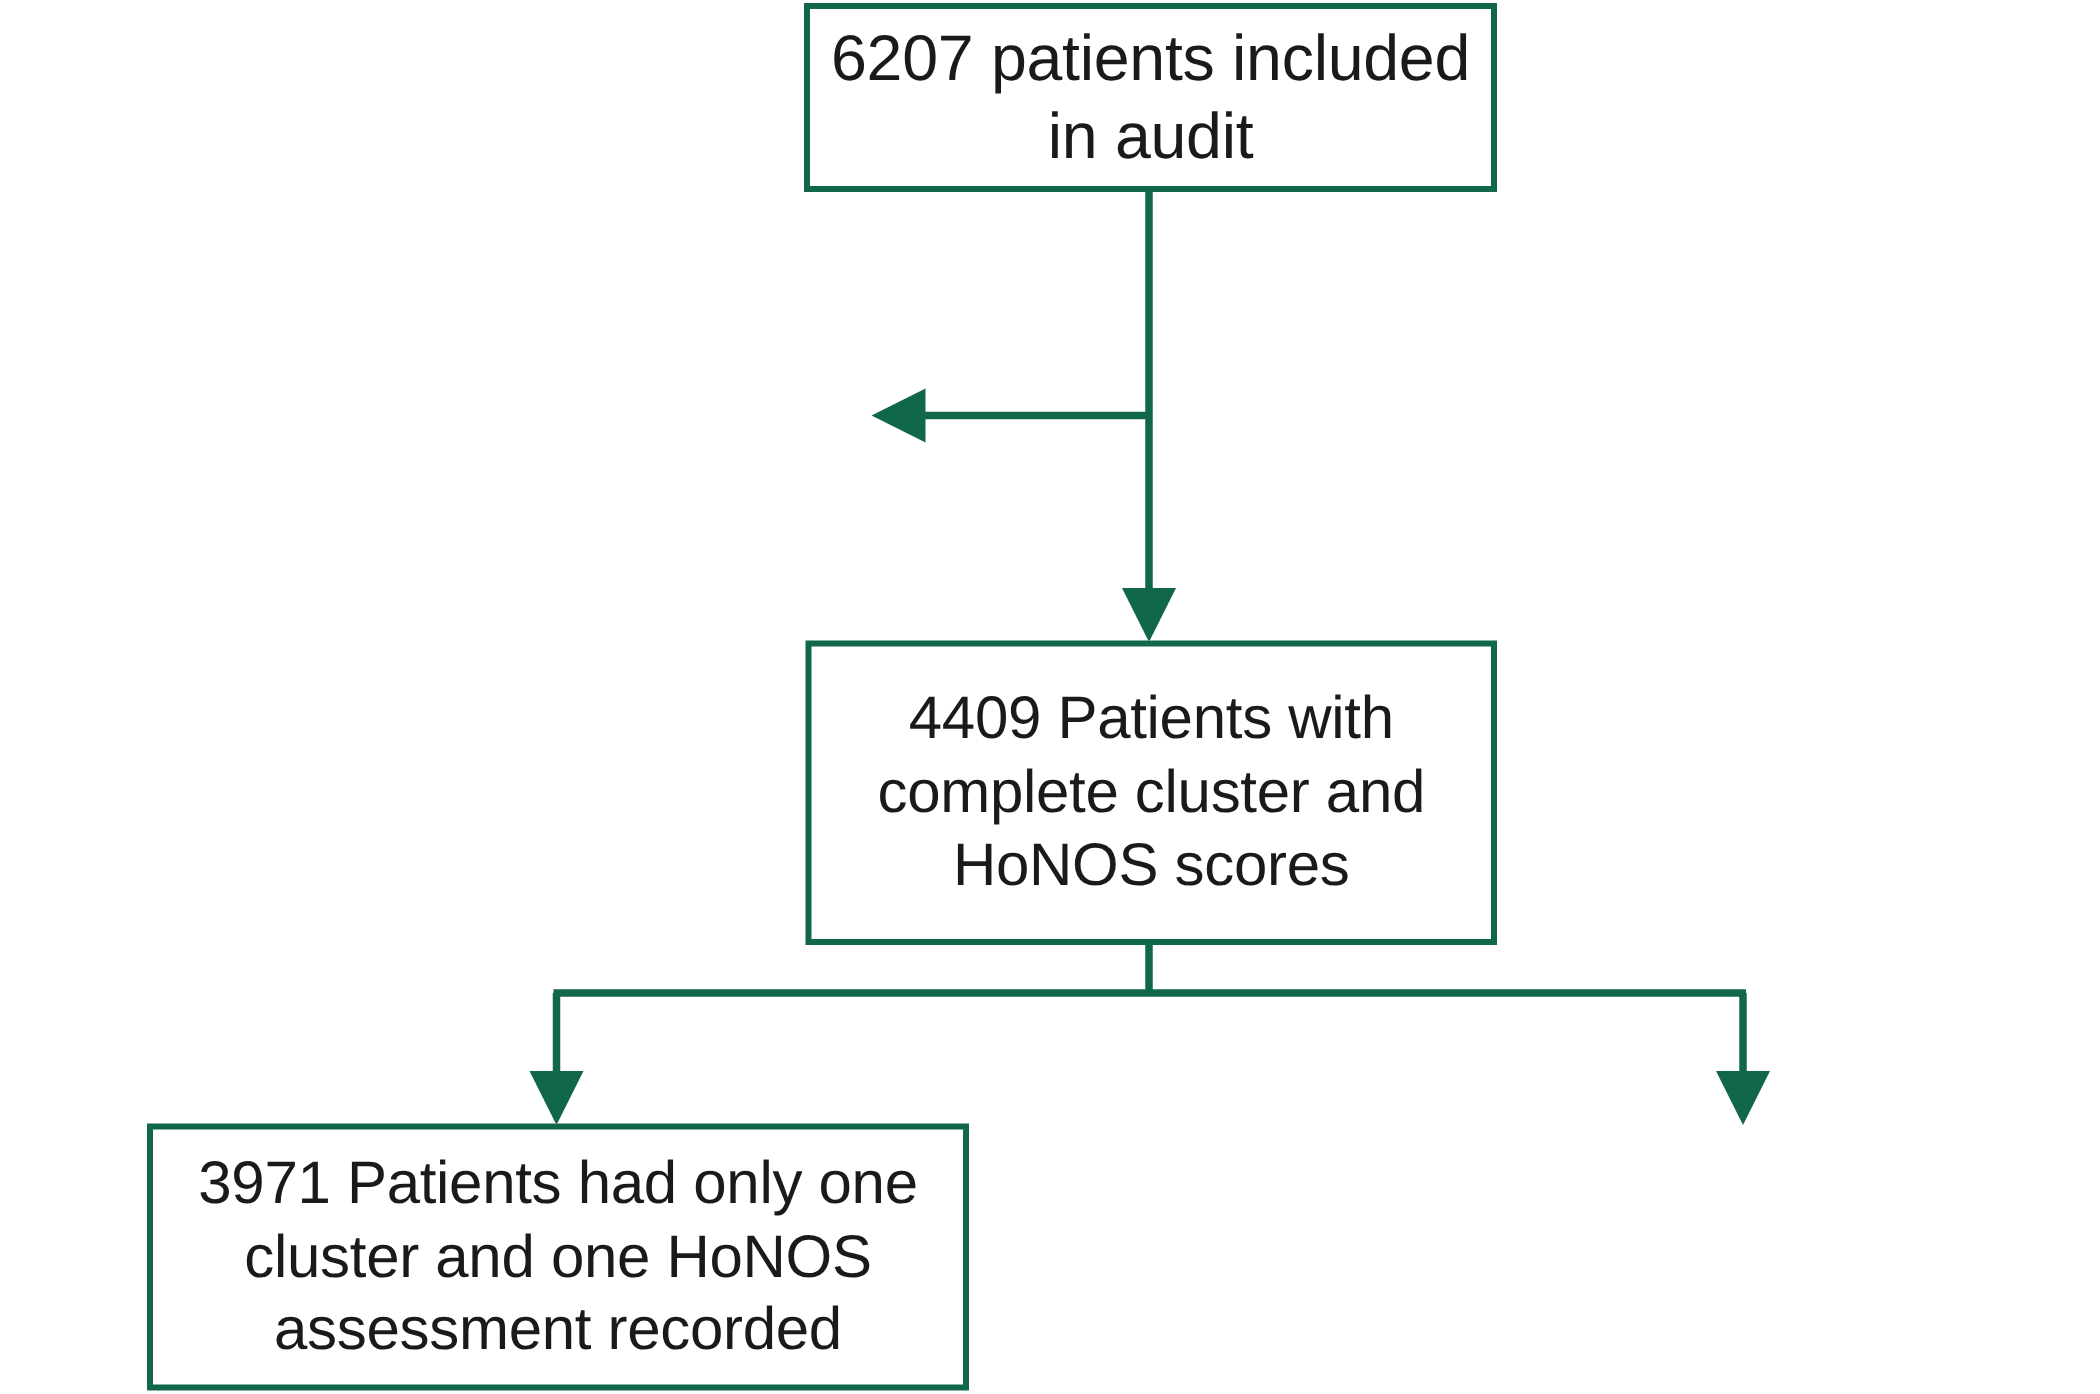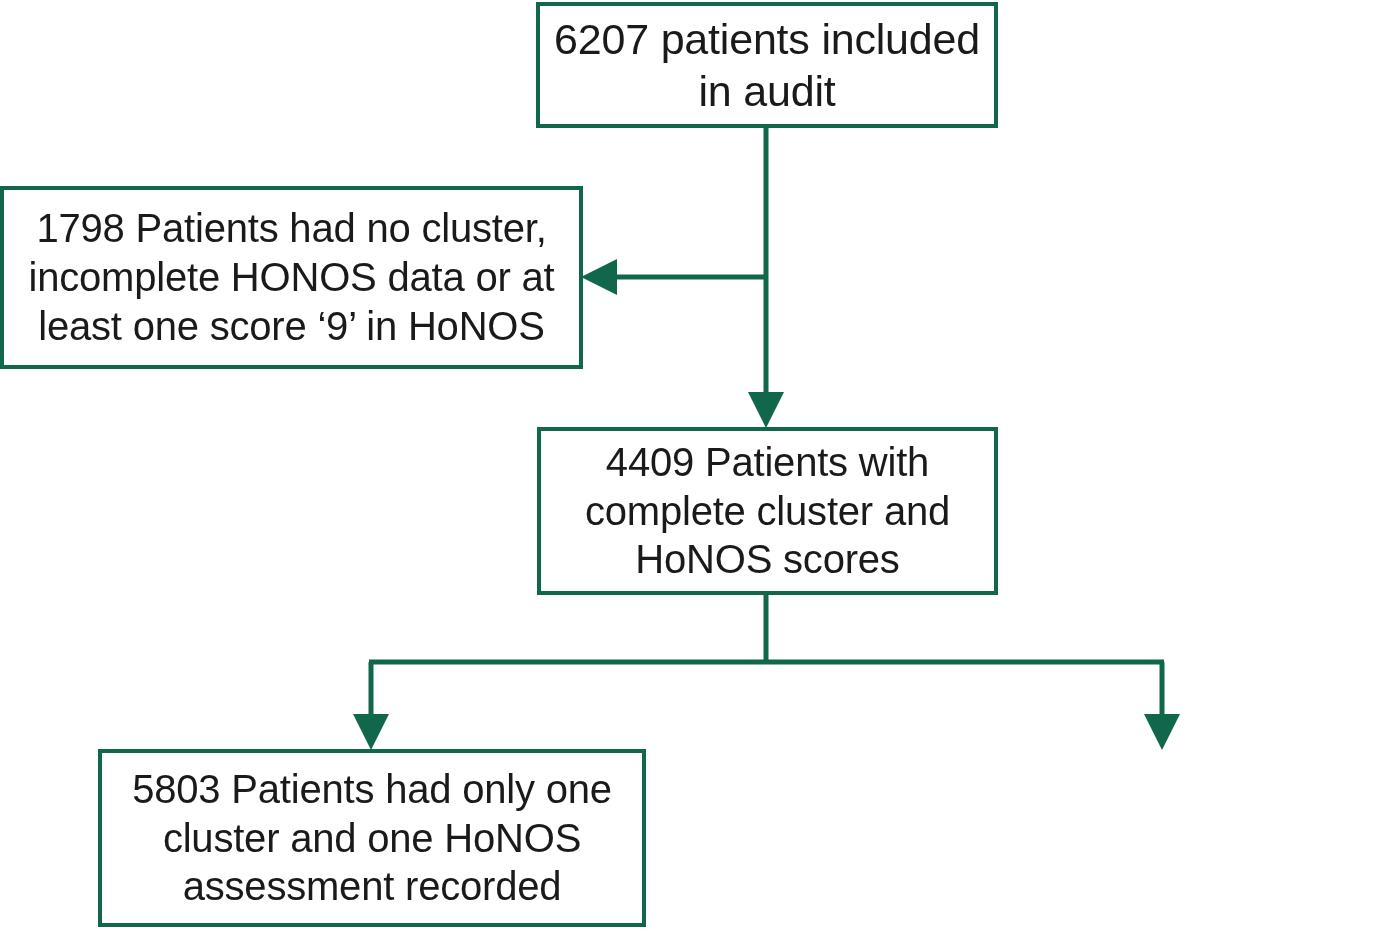--- a/index.html
+++ b/index.html
@@ -40,21 +40,21 @@
   }
   .node-text {
     display: block;
     padding: 0 14px;
     white-space: pre-line;
   }
 
   
   #node-top      { left: 536px; top: 2px;   width: 462px; height: 126px; font-size: 43px; }
   #node-excluded { left: 0px;   top: 186px; width: 583px; height: 183px; font-size: 40px; }
-  #node-complete { left: 537px; top: 427px; width: 461px; height: 168px; font-size: 40px; }
+  #node-complete { left: 537px; top: 427px; width: 461px; height: 203px; font-size: 40px; }
   #node-single   { left: 98px;  top: 749px; width: 548px; height: 178px; font-size: 40px; }
   #node-multiple { left: 927px; top: 749px; width: 468px; height: 178px; font-size: 40px; }
 </style>
 </head>
 <body>
 
 <div id="canvas">
 
   <svg id="connectors" viewBox="0 0 1400 929" width="1400" height="929" xmlns="http://www.w3.org/2000/svg">
 
@@ -73,32 +73,27 @@
 
     <line x1="1162" y1="662" x2="1162" y2="722" stroke="#10674b" stroke-width="5"></line>
     <polygon points="1162,750 1144,714 1180,714" fill="#10674b"></polygon>
   </svg>
 
   <div class="node" id="node-top">
     <span class="node-text">6207 patients included
 in audit</span>
   </div>
 
-  <div class="node" id="node-excluded">
-    <span class="node-text">1798 Patients had no cluster,
-incomplete HONOS data or at
-least one score ‘9’ in HoNOS</span>
-  </div>
 
   <div class="node" id="node-complete">
     <span class="node-text">4409 Patients with
 complete cluster and
 HoNOS scores</span>
   </div>
 
   <div class="node" id="node-single">
-    <span class="node-text">5803 Patients had only one
+    <span class="node-text">3971 Patients had only one
 cluster and one HoNOS
 assessment recorded</span>
   </div>
 
 
 </div>
 
 </body></html>

